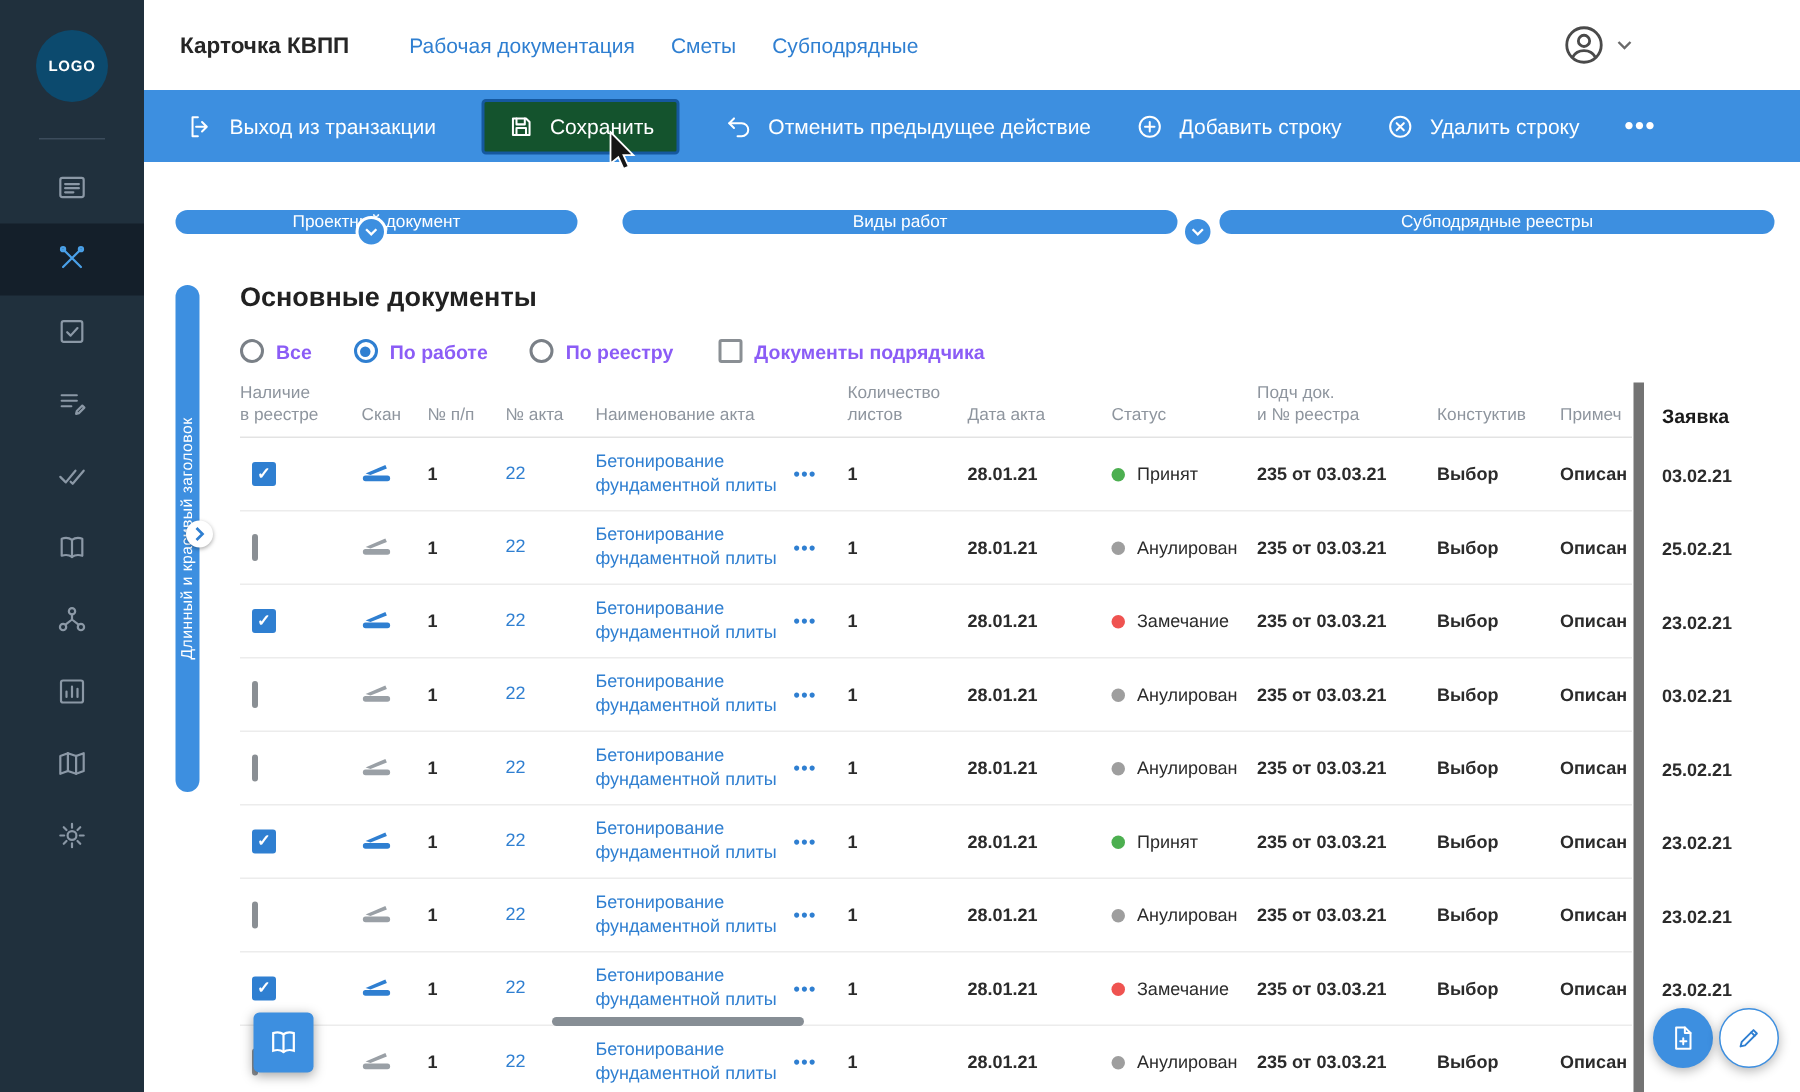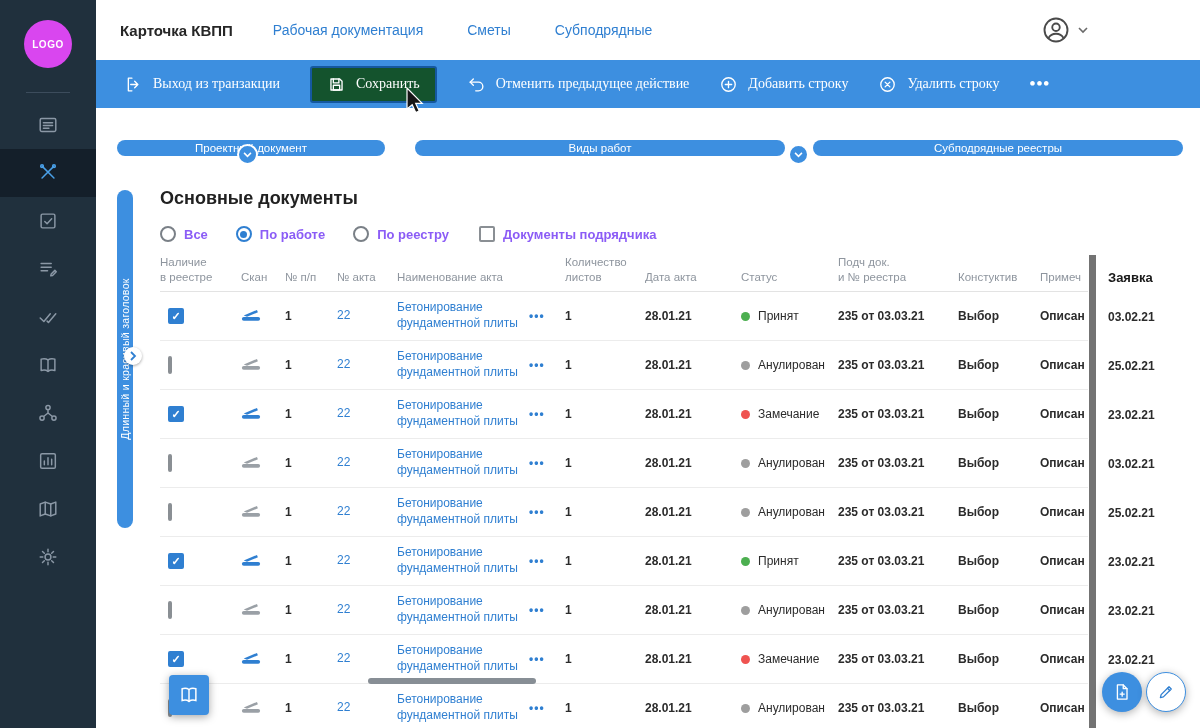--- a/index.html
+++ b/index.html
@@ -1,36 +1,36 @@
 <!DOCTYPE html>
 <html><head>
 <meta charset="utf-8">
 <style>
   *{margin:0;padding:0;box-sizing:border-box}
   html,body{width:1200px;height:728px;overflow:hidden;font-family:"Liberation Sans",sans-serif;background:#fff}
   .app{position:relative;width:1200px;height:728px;background:#fff;overflow:hidden}
 
   
   .sidebar{position:absolute;left:0;top:0;width:96px;height:728px;background:#20303d;z-index:5}
-  .logo{width:48px;height:48px;border-radius:50%;background:#d946ef;margin:20px auto 0;display:flex;align-items:center;justify-content:center;color:#fff;font-size:10px;font-weight:700;letter-spacing:.5px}
+  .logo{width:48px;height:48px;border-radius:50%;background:#0c4a6e;margin:20px auto 0;display:flex;align-items:center;justify-content:center;color:#fff;font-size:10px;font-weight:700;letter-spacing:.5px}
   .sb-divider{width:44px;height:1px;background:#3c4c5c;margin:24px auto 8px}
   .sb-item{width:96px;height:48px;display:flex;align-items:center;justify-content:center;color:#8b98a6;cursor:pointer}
   .sb-item svg{stroke:currentColor;fill:none;stroke-width:1.6;width:22px;height:22px;stroke-linecap:round;stroke-linejoin:round}
   .sb-item.active{background:#141f2a;color:#4aa0e8}
 
   
   .header{position:absolute;left:96px;top:0;width:1016px;height:60px;background:#fff;display:flex;align-items:center;padding:0 24px;z-index:4}
   .header-title{font-size:15px;font-weight:700;color:#262626;margin-right:40px}
-  .nav{display:flex;gap:44px}
+  .nav{display:flex;gap:24px}
   .nav a{color:#2f7fd1;font-size:14px;font-weight:500;text-decoration:none;cursor:pointer}
   .header-right{margin-left:auto;display:flex;align-items:center;gap:7px;cursor:pointer}
 
   
   .toolbar{position:absolute;left:96px;top:60px;width:1104px;height:48px;background:#3d8fe0;display:flex;align-items:center;padding:0 16px 0 28px;gap:30px;z-index:4}
-  .tb-btn{display:flex;align-items:center;gap:10px;background:none;border:none;color:#fff;font-size:14px;font-family:Liberation Serif, serif;cursor:pointer;white-space:nowrap}
+  .tb-btn{display:flex;align-items:center;gap:10px;background:none;border:none;color:#fff;font-size:14px;font-family:Liberation Sans, sans-serif;cursor:pointer;white-space:nowrap}
   .tb-btn svg{width:19px;height:19px;stroke:#fff;fill:none;stroke-width:1.7;stroke-linecap:round;stroke-linejoin:round;flex:none}
   .tb-save{background:#14532d;border:2px solid #15589f;border-radius:3px;padding:7px 15px}
   .tb-more span{font-size:17px;font-weight:700;letter-spacing:1px}
 
   
   .pills{position:absolute;left:117px;top:140px;width:1066px;height:26px;z-index:3}
   .pill{position:absolute;top:0;height:16px;background:#3d8fe0;border-radius:8px;color:#fff;font-size:11.5px;display:flex;align-items:center;justify-content:center;cursor:pointer}
   .pill1{left:0;width:268px}
   .pill2{left:298px;width:370px}
   .pill3{left:696px;width:370px}

